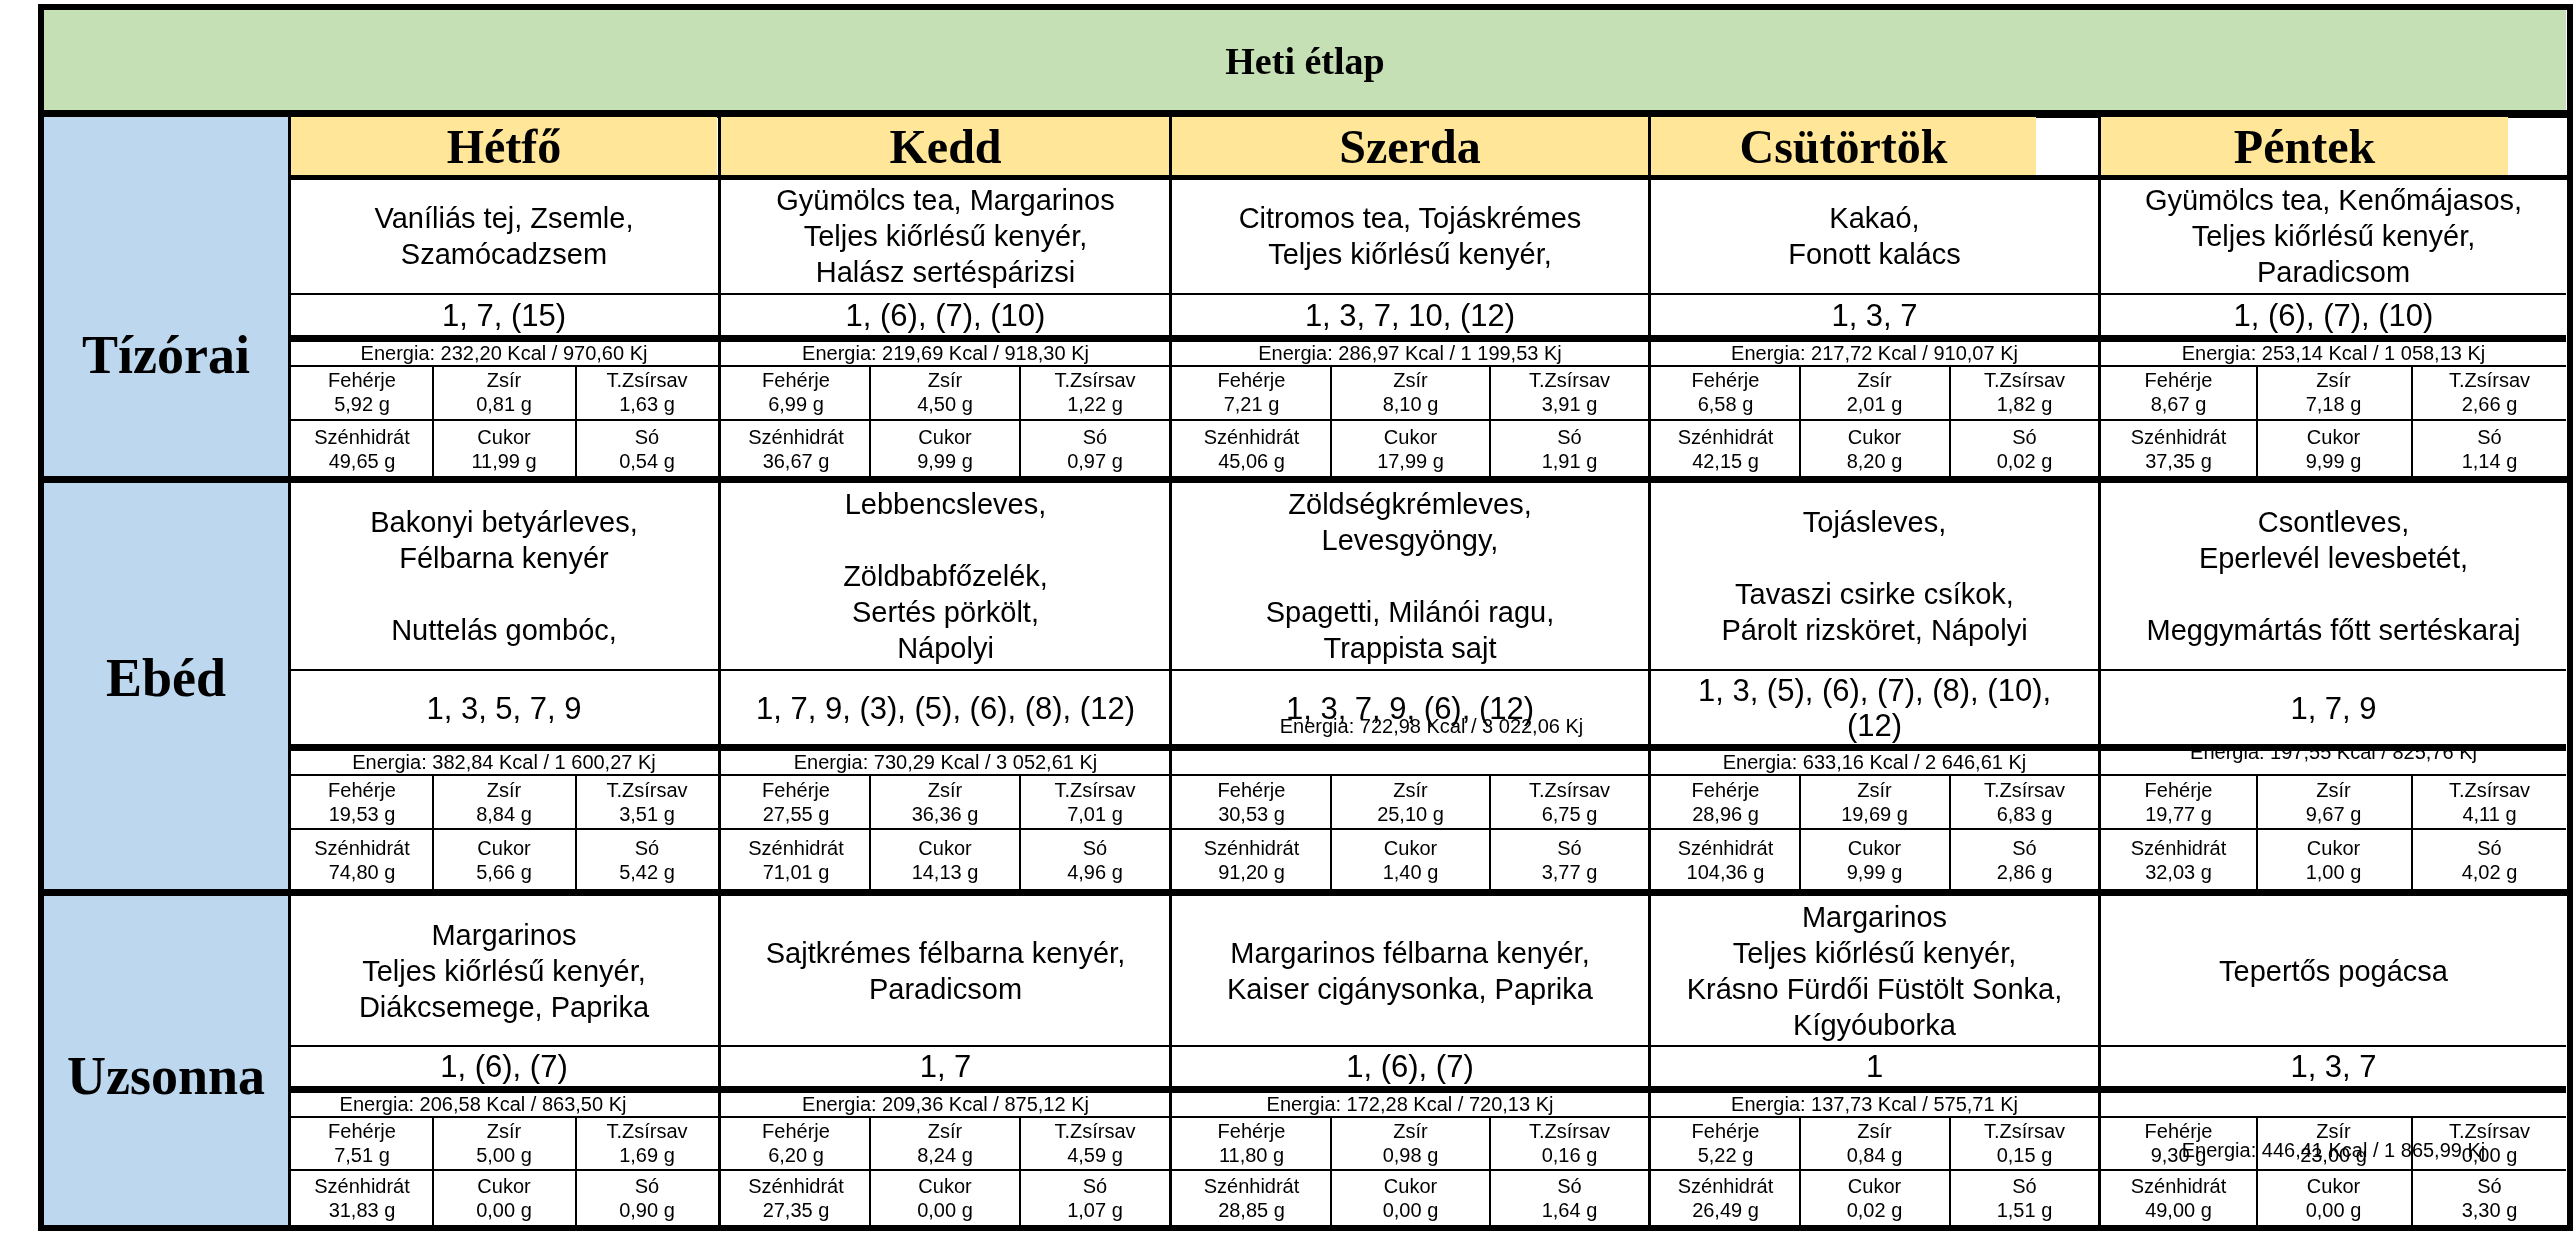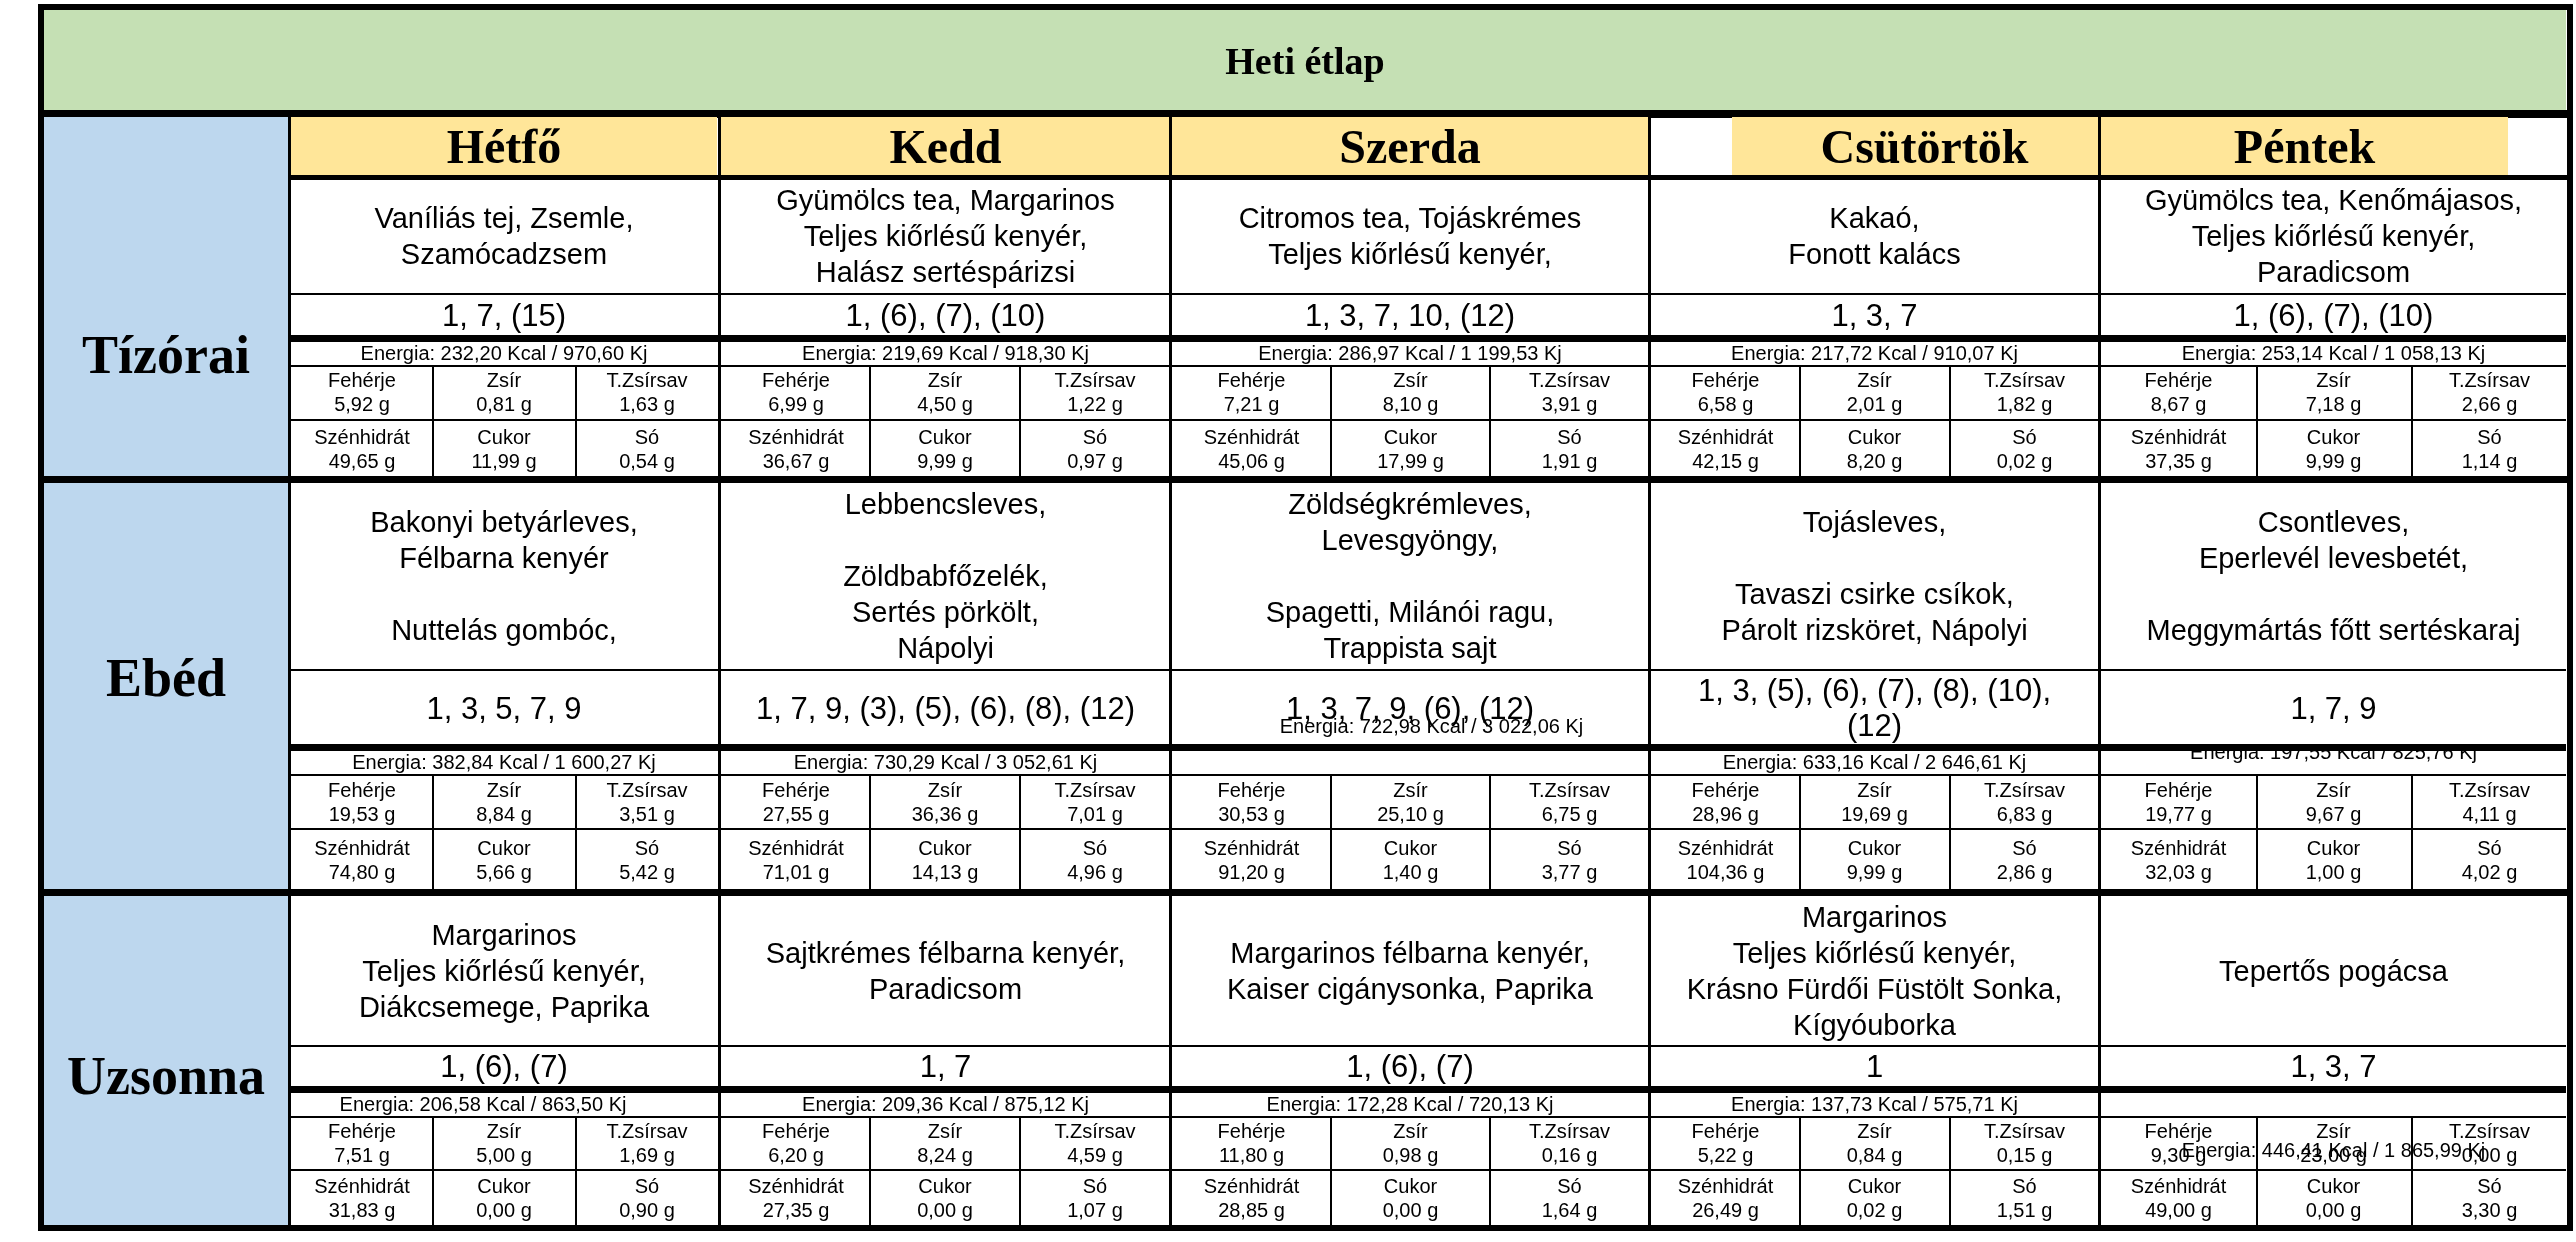--- a/index.html
+++ b/index.html
@@ -33,21 +33,21 @@
 <div class="abs title-band serif">
   <div class="title-main">Heti étlap</div>
 </div>
 <div class="abs hbar" style="left:38px; top:110px; width:2535px; height:7.7px;"></div>
 
 <div class="abs" style="left:44px; top:117px; width:244px; height:59px; background:#BDD7EE;"></div>
 
 <div class="abs day-head serif" style="left:291px; width:426px;">Hétfő</div>
 <div class="abs day-head serif" style="left:721px; width:449px;">Kedd</div>
 <div class="abs day-head serif" style="left:1172px; width:476px;">Szerda</div>
-<div class="abs day-head serif" style="left:1732px; width:385px;">Csütörtök</div>
+<div class="abs day-head serif" style="left:1651px; width:385px;">Csütörtök</div>
 <div class="abs day-head serif" style="left:2101px; width:407px;">Péntek</div>
 <div class="abs hbar" style="left:288px; top:175px; width:2282px; height:4.6px;"></div>
 
 <div class="abs row-label serif" style="top:117px; height:360px;">
   <span style="margin-top:115px;">Tízórai</span>
 </div>
 <div class="abs hbar" style="left:38px; top:476px; width:2535px; height:7px;"></div>
 <div class="abs row-label serif" style="top:483px; height:406px;">
   <span style="margin-top:-15.3px;">Ebéd</span>
 </div>

